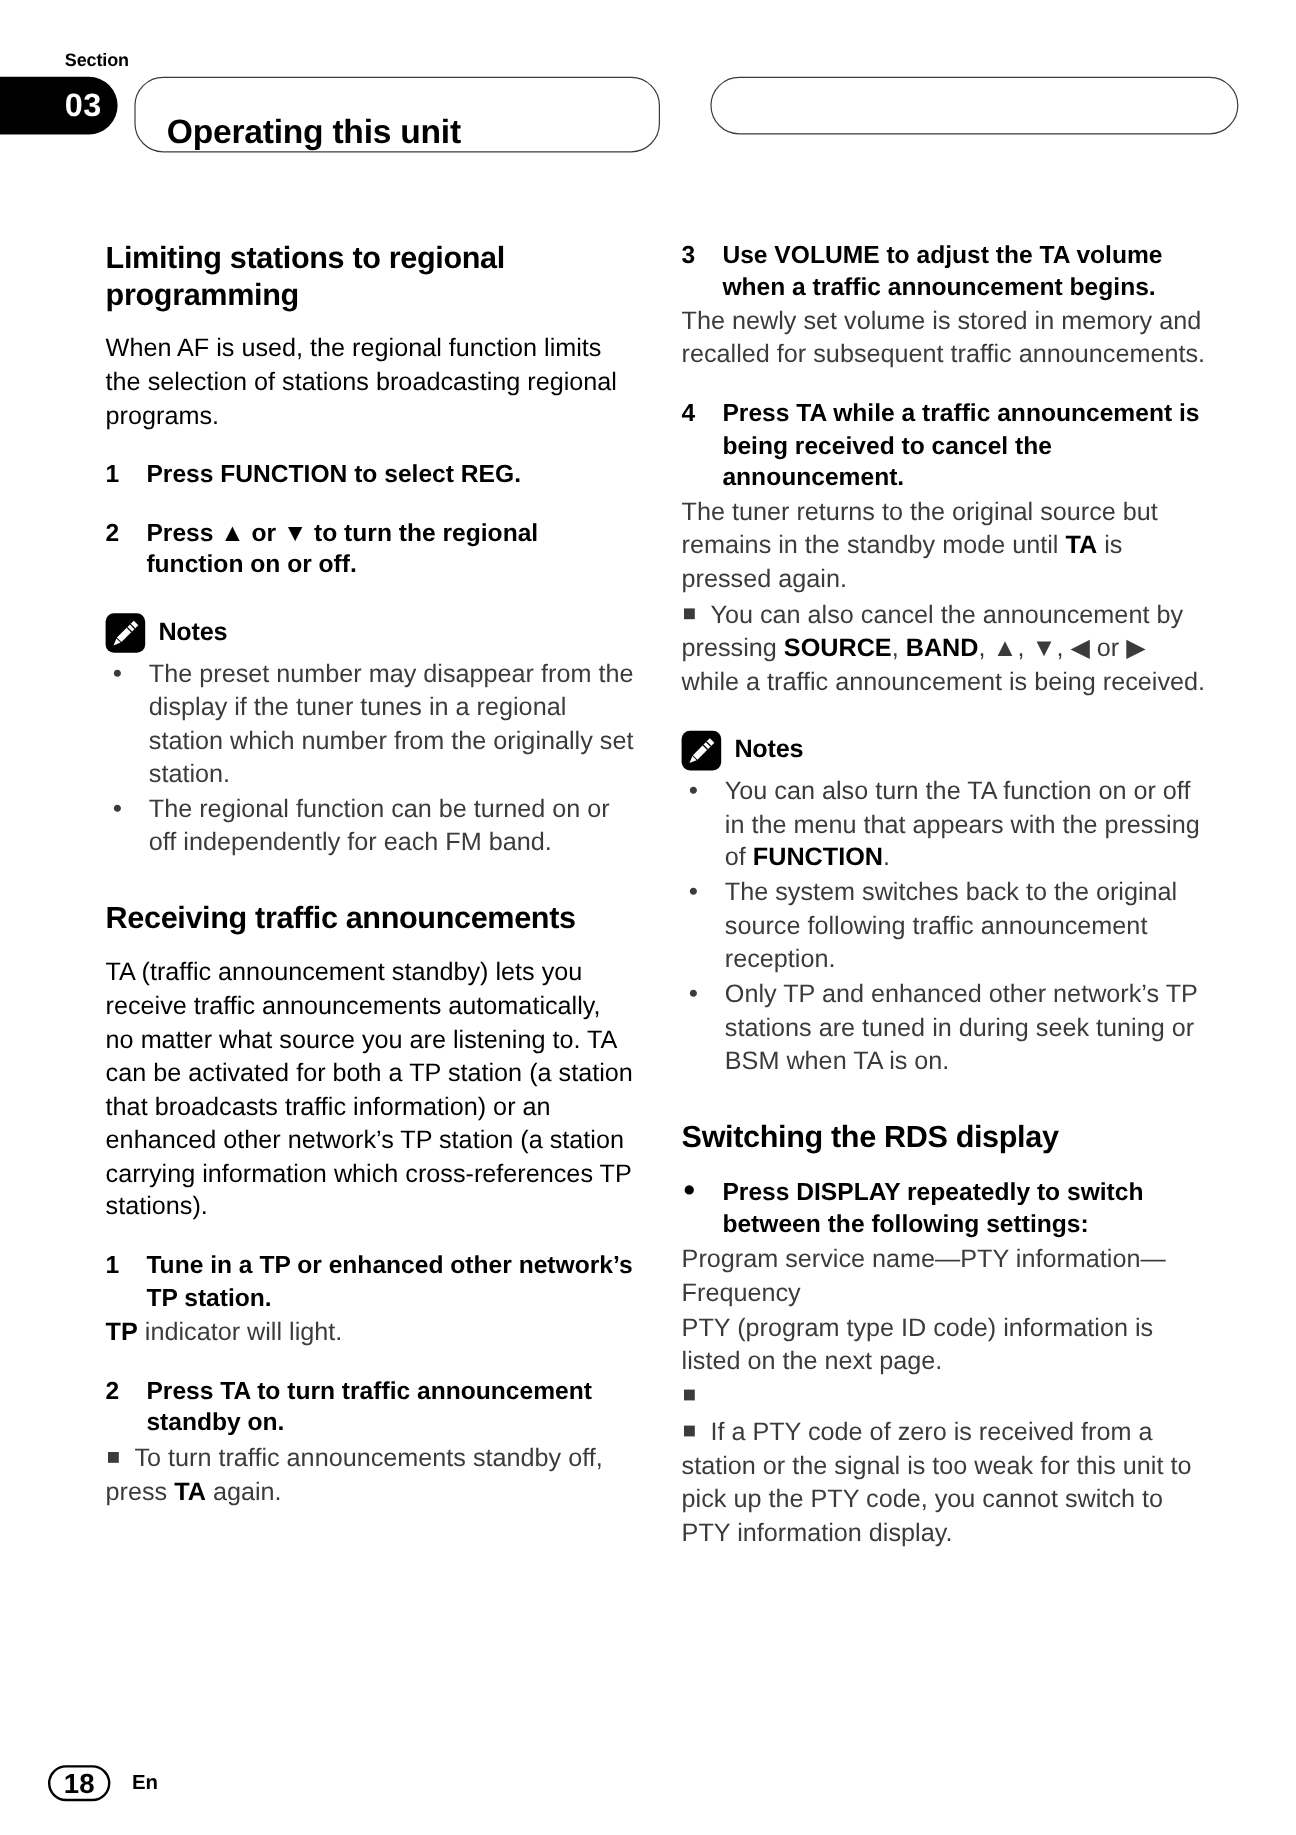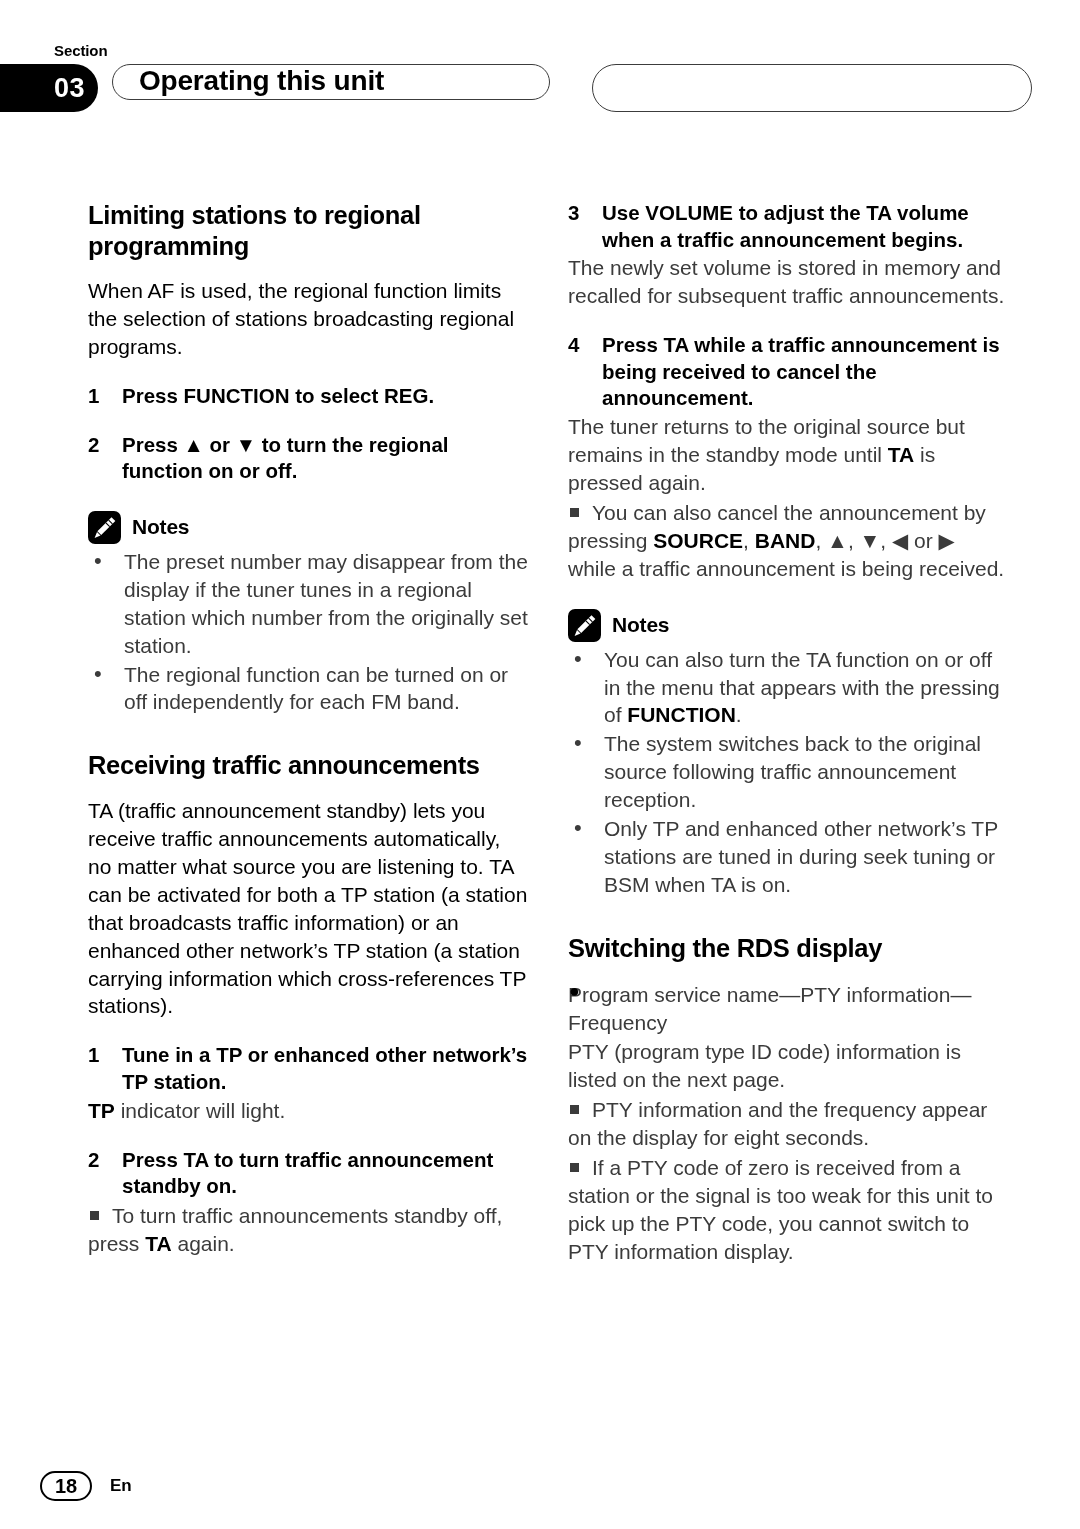--- a/index.html
+++ b/index.html
@@ -50,26 +50,26 @@
     justify-content: flex-end;
     padding-right: 13px;
     box-sizing: border-box;
     letter-spacing: 0.5px;
   }
   .title-pill {
     position: absolute;
     left: 88px;
     top: 64px;
     width: 438px;
-    height: 36px;
+    height: 63px;
     border: 1.6px solid #3c3c3c;
     border-radius: 24px;
     box-sizing: border-box;
     display: flex;
-    align-items: flex-start;
+    align-items: flex-end;
     padding-left: 26px;
   }
   .title-pill .t {
     font-size: 28px;
     font-weight: bold;
     color: #000;
     letter-spacing: -0.2px;
   }
   .blank-pill {
     position: absolute;
@@ -225,21 +225,21 @@
     align-items: center;
   }
   .page-pill {
     width: 52px;
     height: 30px;
     border: 2px solid #000;
     border-radius: 15px;
     display: flex;
     align-items: center;
     justify-content: center;
-    font-size: 20px;
+    font-size: 23px;
     font-weight: bold;
     color: #000;
     box-sizing: border-box;
   }
   .lang {
     margin-left: 18px;
     font-size: 17px;
     font-weight: bold;
     color: #000;
   }
@@ -336,25 +336,25 @@
 
   <ul class="notes">
     <li><span>You can also turn the TA function on or off in the menu that appears with the pressing of </span><b>FUNCTION</b><span>.</span></li>
     <li>The system switches back to the original source following traffic announcement reception.</li>
     <li>Only TP and enhanced other network’s TP stations are tuned in during seek tuning or BSM when TA is on.</li>
   </ul>
 
   <h2 class="sec-head spaced">Switching the RDS display</h2>
 
   <div class="step-bullet">
-    <span class="dot">●</span>
+    <span class="dot">●</span><span>Press DISPLAY repeatedly to switch between the following settings:</span>
   </div>
   <p class="sub">Program service name—PTY information—Frequency</p>
   <p class="sub">PTY (program type ID code) information is listed on the next page.</p>
-  <p class="sq-note"><span class="sq"></span><span>PTY information and the frequency appear on the display for eight seconds.</span></p>
+  <p class="sq-note"><span class="sq"></span></p>
   <p class="sq-note"><span class="sq"></span><span>If a PTY code of zero is received from a station or the signal is too weak for this unit to pick up the PTY code, you cannot switch to PTY information display.</span></p>
 
 </div>
 
 <div class="footer">
   <div class="page-pill">18</div>
   <div class="lang">En</div>
 </div>
 
 </body></html>

